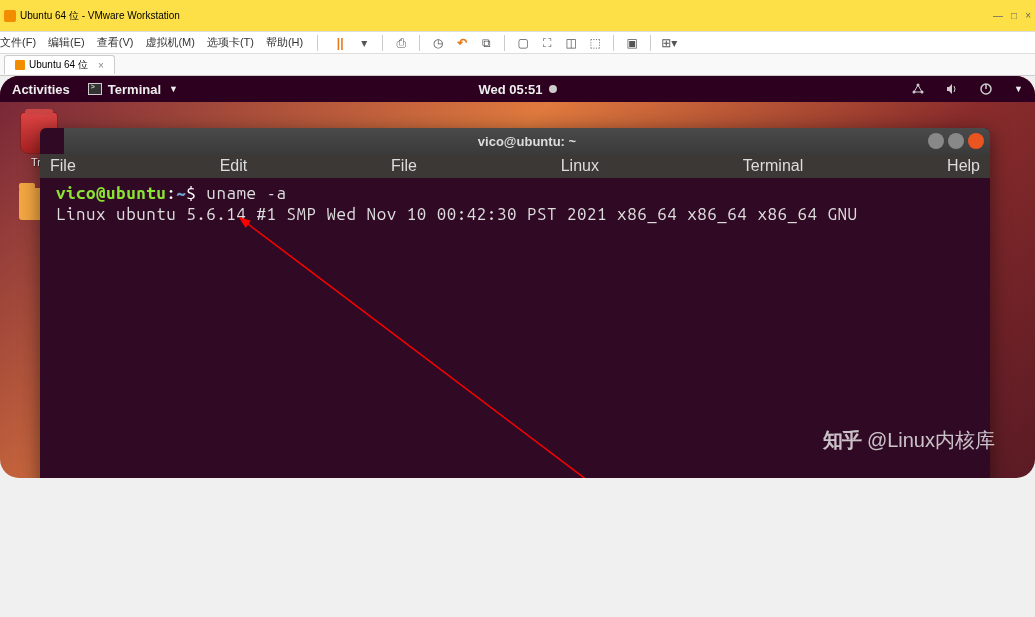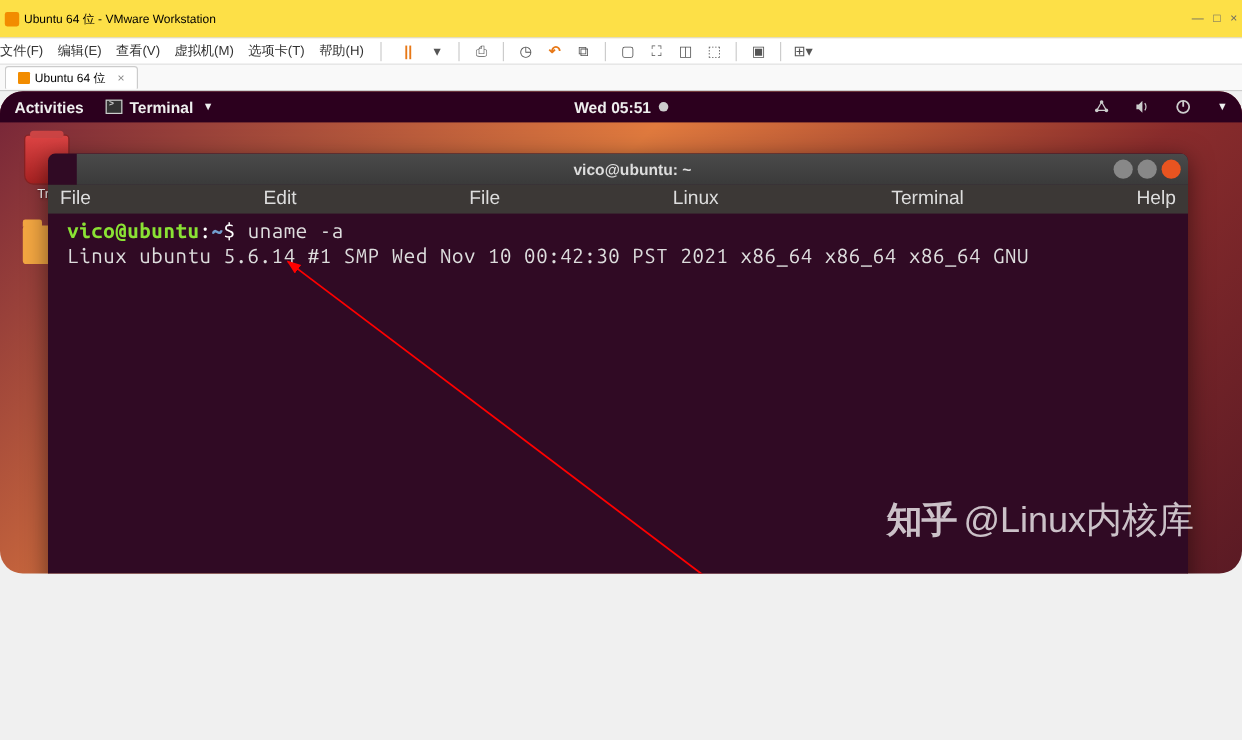--- a/index.html
+++ b/index.html
@@ -62,21 +62,21 @@
     .terminal-content { padding: 4px 16px; font-family: 'Ubuntu Mono', 'Courier New', monospace; font-size: 17px; line-height: 1.25; color: #fff; letter-spacing: 0.5px; }
     .prompt-user { color: #8ae234; font-weight: bold; }
     .prompt-path { color: #729fcf; font-weight: bold; }
     .prompt-white { color: #fff; }
     .output { color: #ddd; }
     
     
     .arrow-svg { position: absolute; left: 40px; top: 52px; width: 950px; height: 477px; pointer-events: none; z-index: 10; }
     
     
-    .watermark { position: absolute; right: 40px; bottom: 24px; color: #fff; font-size: 30px; opacity: 0.75; display: flex; align-items: center; gap: 6px; font-weight: 400; margin-left: 20px; }
+    .watermark { position: absolute; right: 40px; bottom: 24px; color: #fff; font-size: 20px; opacity: 0.75; display: flex; align-items: center; gap: 6px; font-weight: 400; margin-left: 20px; }
     .zhihu-logo { font-weight: bold; letter-spacing: -1px; }
   </style>
 </head>
 <body>
 
 <div class="vmware-titlebar">
   <div class="vmware-icon"></div>
   <span>Ubuntu 64 位 - VMware Workstation</span>
   <div class="vmware-controls">
     <span class="vmware-ctrl">—</span>

